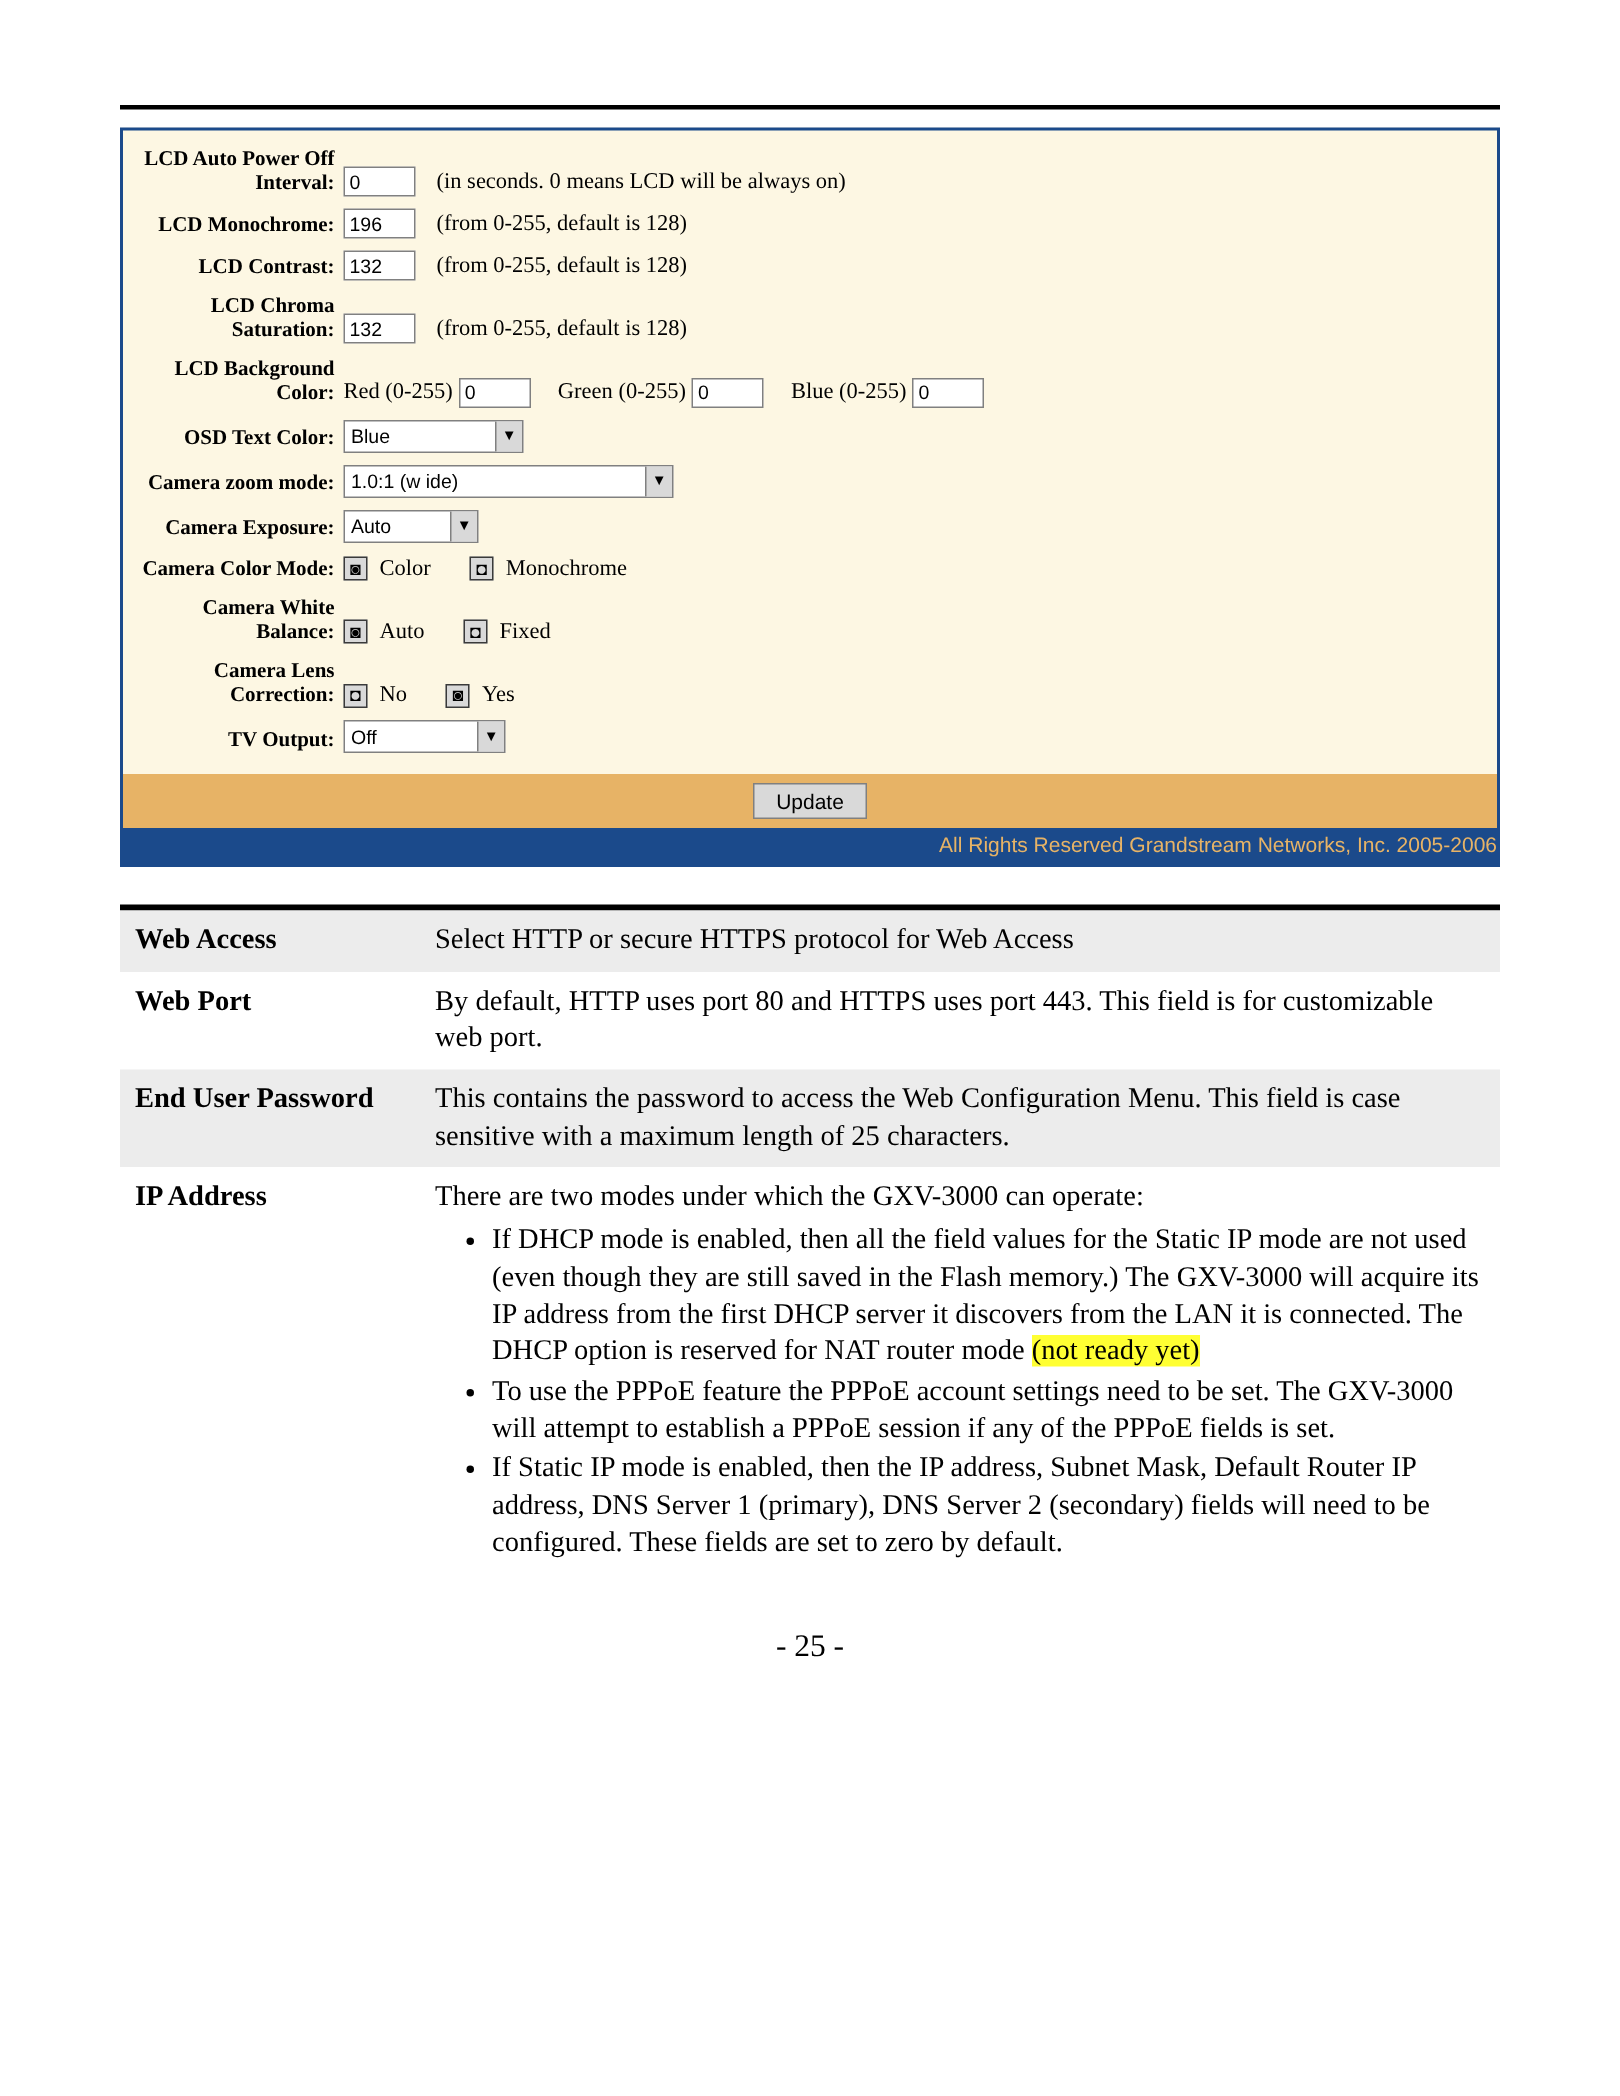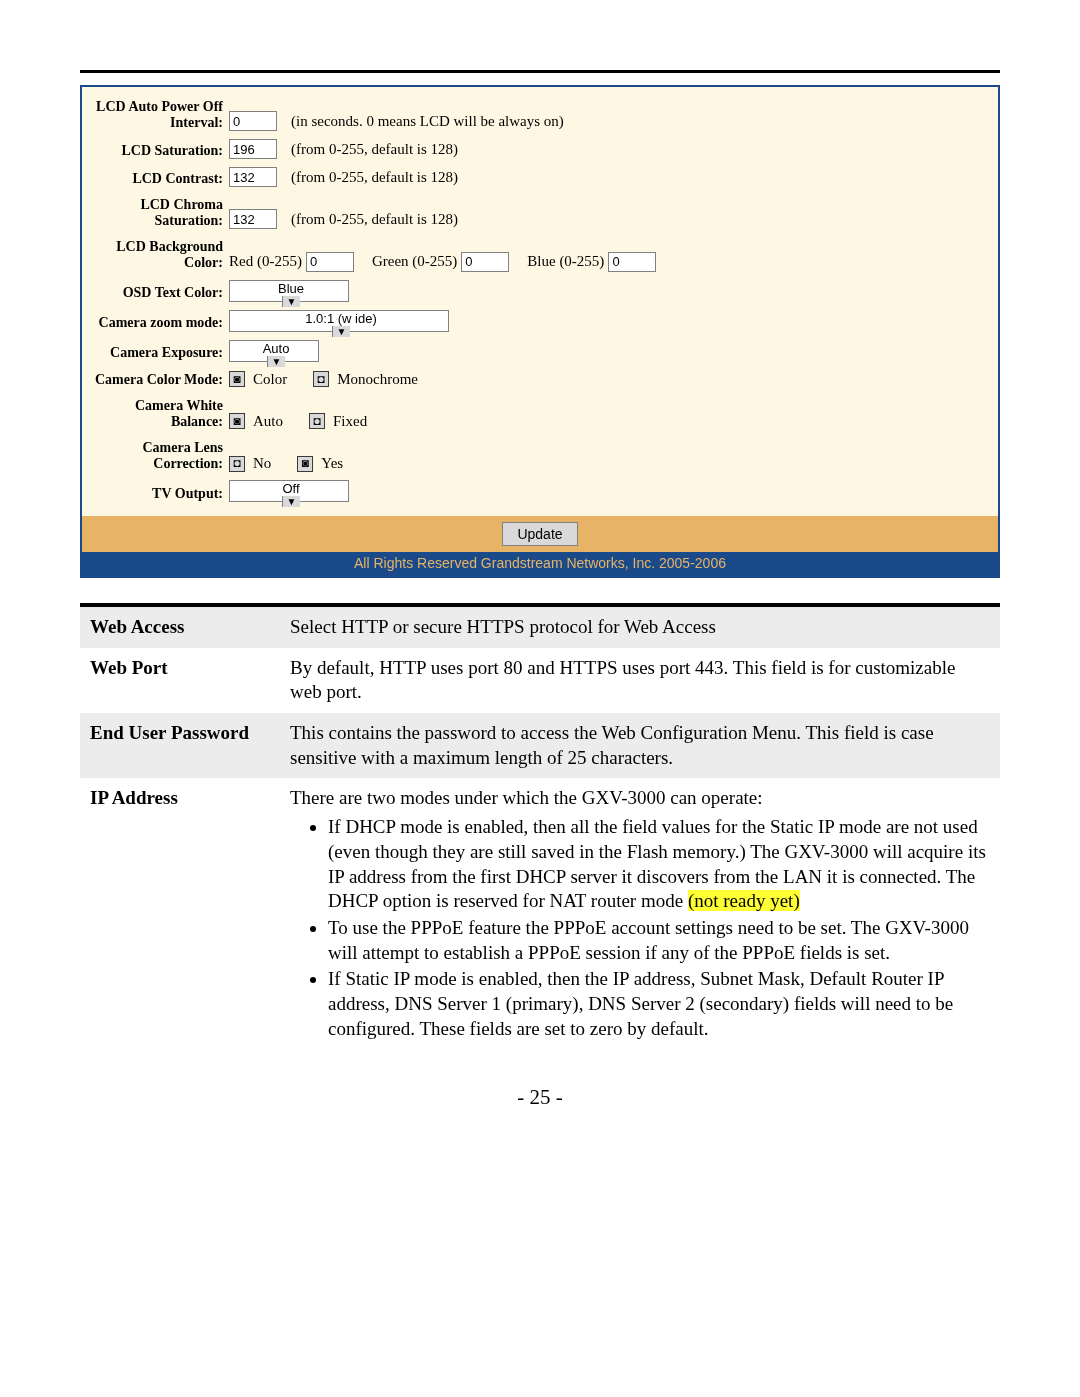--- a/index.html
+++ b/index.html
@@ -86,21 +86,20 @@
   .select-box {
     display: inline-flex;
     align-items: center;
     justify-content: space-between;
     border: 1px solid #808080;
     background: #fff;
     height: 22px;
     padding-left: 4px;
     font-family: Arial, sans-serif;
     font-size: 13px;
-    flex-direction: column;
   }
   .select-box .darrow {
     width: 18px;
     height: 20px;
     background: #d9d9d9;
     border-left: 1px solid #808080;
     display: flex;
     align-items: center;
     justify-content: center;
     font-size: 10px;
@@ -138,21 +137,21 @@
     border: 1px solid #808080;
     padding: 3px 14px;
     cursor: pointer;
     text-align: right;
   }
   .copyright-bar {
     background: #1b4a8b;
     color: #e7b366;
     font-family: Arial, sans-serif;
     font-size: 14px;
-    text-align: center;
+    text-align: right;
     padding: 3px 0 5px 0;
   }
   
   .desc-table {
     width: 100%;
     border-collapse: collapse;
     margin-top: 0;
   }
   .desc-table td {
     vertical-align: top;
@@ -195,21 +194,21 @@
 
       <div class="cfg-row">
         <div class="cfg-label">LCD Auto Power Off Interval:</div>
         <div class="cfg-value">
           <input class="num-input" value="0" style="">
           <span class="hint">(in seconds. 0 means LCD will be always on)</span>
         </div>
       </div>
 
       <div class="cfg-row">
-        <div class="cfg-label">LCD Saturation:</div>
+        <div class="cfg-label">LCD Monochrome:</div>
         <div class="cfg-value">
           <input class="num-input" value="196" style="">
           <span class="hint">(from 0-255, default is 128)</span>
         </div>
       </div>
 
       <div class="cfg-row">
         <div class="cfg-label">LCD Contrast:</div>
         <div class="cfg-value">
           <input class="num-input" value="132" style="">
@@ -299,21 +298,21 @@
           <span class="radio-dot">◘</span>
           <span class="rtxt">No</span>
           <span class="radio-dot">◙</span>
           <span class="rtxt">Yes</span>
         </div>
       </div>
 
       <div class="cfg-row">
         <div class="cfg-label">TV Output:</div>
         <div class="cfg-value">
-          <div class="select-box" style="width:120px">
+          <div class="select-box" style="width:108px">
             <span>Off</span>
             <span class="darrow">▼</span>
           </div>
         </div>
       </div>
 
     </div>
     <div class="update-bar">
       <button class="update-btn">Update</button>
     </div>

